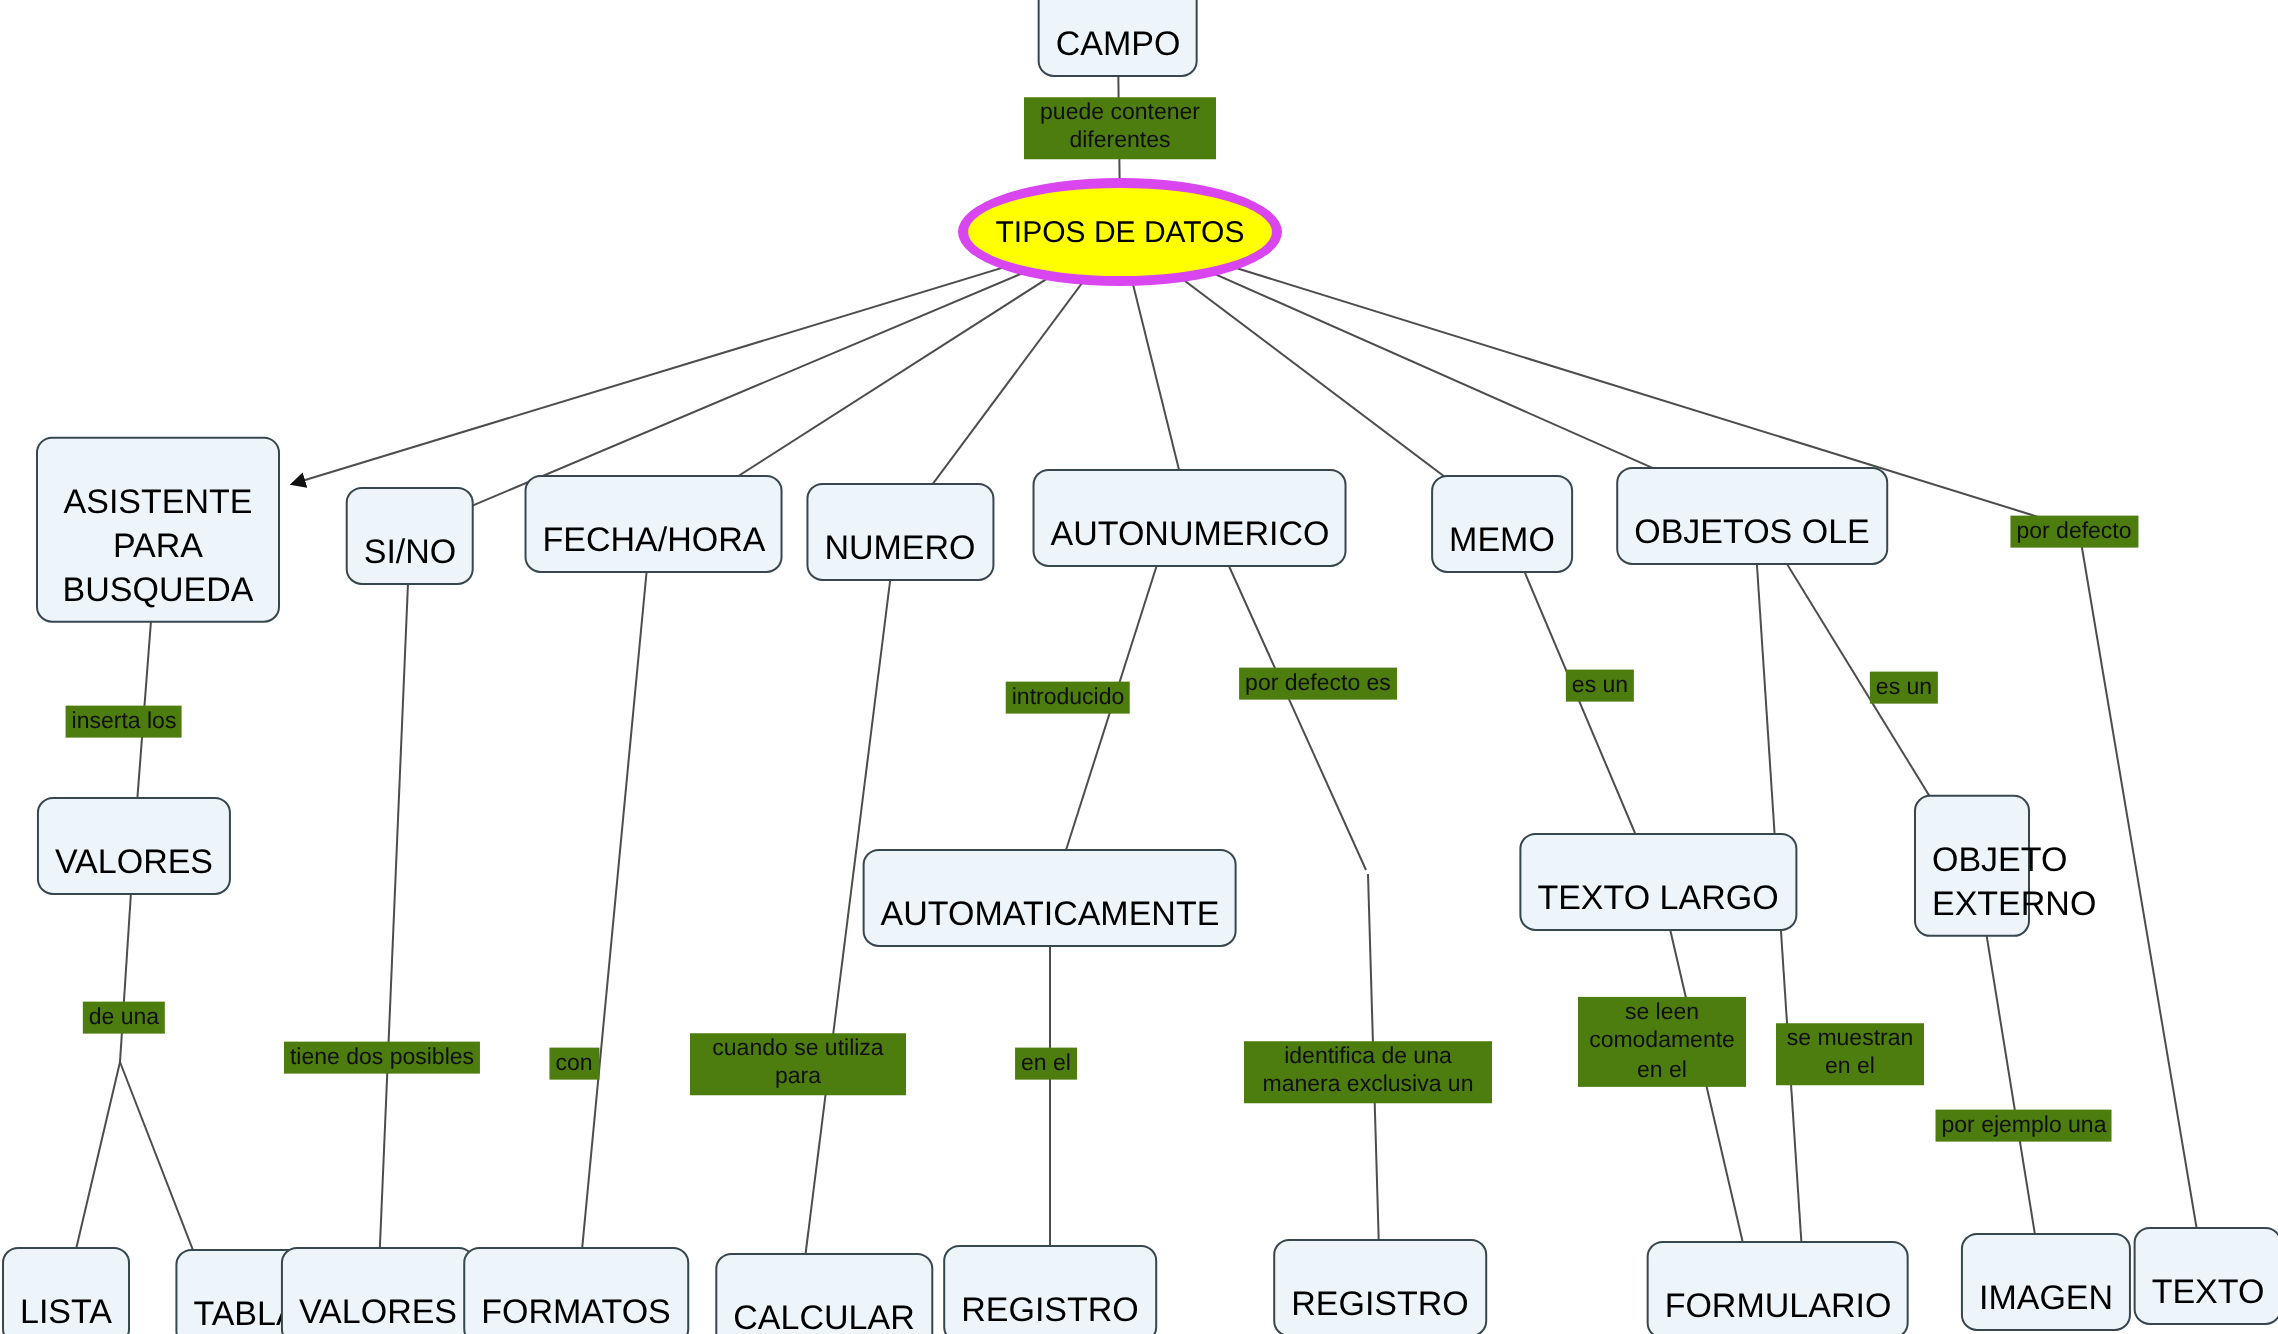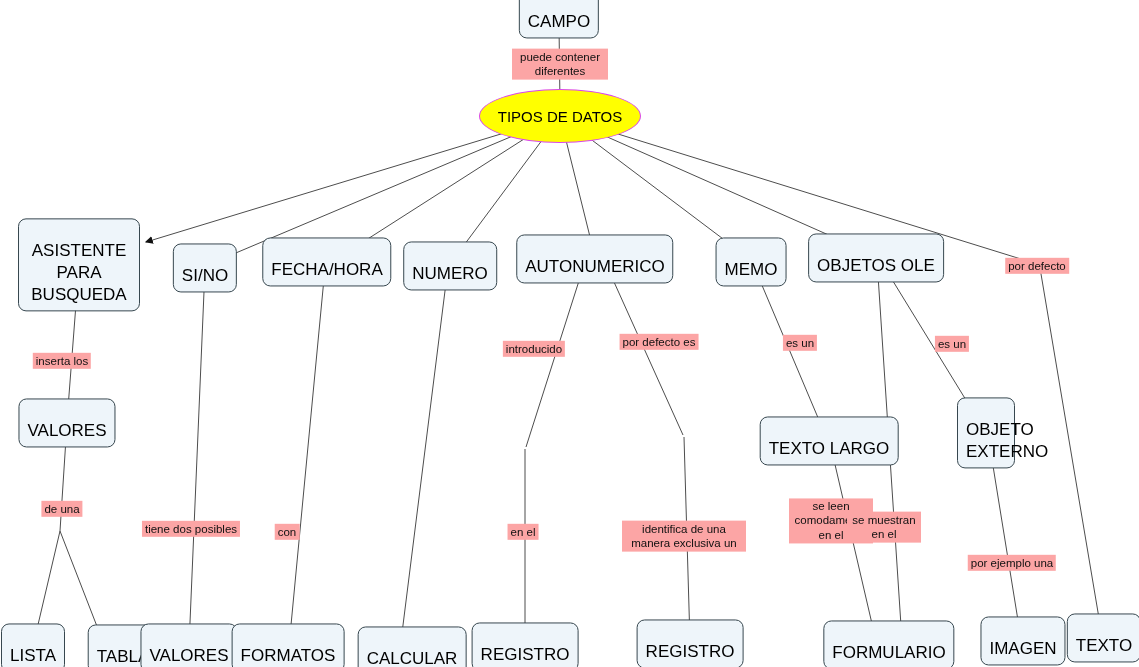--- a/index.html
+++ b/index.html
@@ -11,27 +11,27 @@
   .canvas svg { position:absolute; left:0; top:0; z-index:0; }
   .concept {
     position:absolute; transform:translate(-50%,-50%); z-index:2;
     background:#eef5fa; border:1px solid #37474f; border-radius:8px;
     padding:21px 8px 4px; font-size:17px; line-height:1.3; color:#000;
     text-align:center; white-space:nowrap;
   }
   .concept.wrap { white-space:normal; }
   .ellipse {
     position:absolute; transform:translate(-50%,-50%); z-index:2;
-    width:162px; height:54px; background:#ffff00; border:1px solid #d946ef;
+    width:162px; height:54px; background:#ffff00; border:5px solid #d946ef;
     border-radius:50%; display:flex; align-items:center; justify-content:center;
     font-size:15px; color:#000; text-align:center;
   }
   .lp {
     position:absolute; transform:translate(-50%,-50%); z-index:1;
-    background:#fca5a5; padding:1px 3px; font-size:11.5px; line-height:1.25;
+    background:#4d7c0f; padding:1px 3px; font-size:11.5px; line-height:1.25;
     color:#101010; text-align:center; white-space:nowrap;
   }
   .lp.wrap { white-space:normal; }
 </style>
 </head>
 <body>
 
 <div class="canvas">
 
   <svg width="1139" height="667" viewBox="0 0 1139 667">
@@ -88,36 +88,38 @@
   <div class="lp" style="left:62px;top:509px">de una</div>
   <div class="concept" style="left:33px;top:648px">LISTA</div>
   <div class="concept" style="left:123px;top:649px">TABLA</div>
 
   <div class="lp" style="left:191px;top:529px">tiene dos posibles</div>
   <div class="concept" style="left:189px;top:648px">VALORES</div>
 
   <div class="lp" style="left:287px;top:532px">con</div>
   <div class="concept" style="left:288px;top:648px">FORMATOS</div>
 
+  <div class="lp wrap" style="left:399px;top:532px;width:108px">cuando se utiliza para</div>
   <div class="concept" style="left:412px;top:651px">CALCULAR</div>
 
   <div class="lp" style="left:534px;top:349px">introducido</div>
+  <div class="concept" style="left:525px;top:449px">AUTOMATICAMENTE</div>
   <div class="lp" style="left:523px;top:532px">en el</div>
   <div class="concept" style="left:525px;top:647px">REGISTRO</div>
 
   <div class="lp" style="left:659px;top:342px">por defecto es</div>
   <div class="lp wrap" style="left:684px;top:536px;width:124px">identifica de una manera exclusiva un</div>
   <div class="concept" style="left:690px;top:644px">REGISTRO</div>
 
   <div class="lp" style="left:800px;top:343px">es un</div>
   <div class="concept" style="left:829px;top:441px">TEXTO LARGO</div>
   <div class="lp wrap" style="left:831px;top:521px;width:84px">se leen comodamente en el</div>
   <div class="concept" style="left:889px;top:645px">FORMULARIO</div>
 
-  <div class="lp wrap" style="left:884px;top:527px;width:74px">se muestran en el</div>
+  <div class="lp wrap" style="left:925px;top:527px;width:74px">se muestran en el</div>
   <div class="lp" style="left:952px;top:344px">es un</div>
   <div class="concept wrap" style="left:986px;top:433px;width:58px">OBJETO EXTERNO</div>
   <div class="lp" style="left:1012px;top:563px">por ejemplo una</div>
   <div class="concept" style="left:1023px;top:641px">IMAGEN</div>
 
   <div class="concept" style="left:1104px;top:638px">TEXTO</div>
 
 </div>
 
 </body></html>

